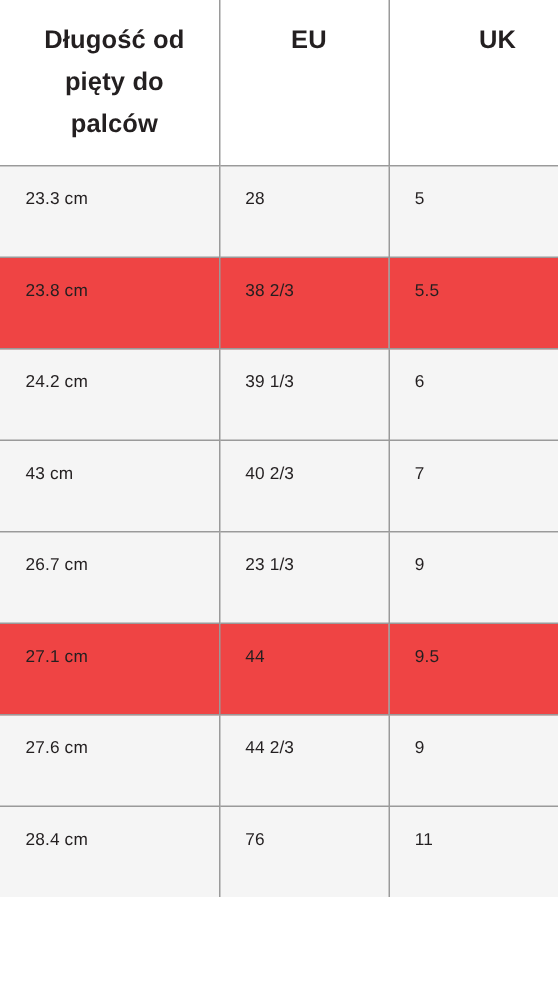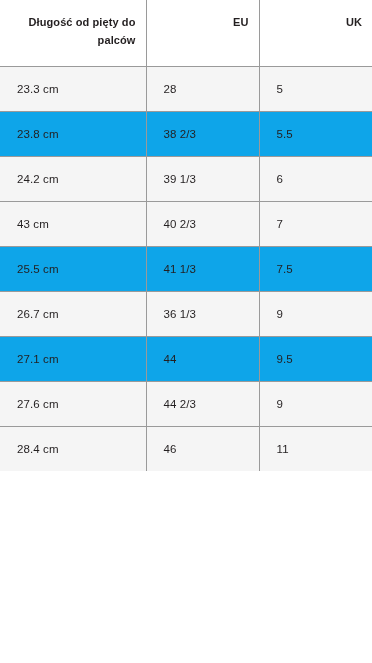--- a/index.html
+++ b/index.html
@@ -24,49 +24,49 @@
   }
 
   .size-table col.col-length { width: 146px; }
   .size-table col.col-eu     { width: 113px; }
   .size-table col.col-uk     { width: 113px; }
 
   
   thead th {
     background: #ffffff;
     font-weight: bold;
-    font-size: 11px;
+    font-size: 17px;
     line-height: 1.65;
-    text-align: right;
+    text-align: center;
     vertical-align: top;
     padding: 13px 10px 13px 17px;
     height: 40px;
     border-bottom: 1px solid #9a9a9a;
     border-right: 1px solid #9a9a9a;
     letter-spacing: 0.1px;
   }
   thead th:last-child { border-right: none; padding-left: 42px; }
 
   
   tbody td {
     font-size: 11.5px;
     line-height: 1.3;
     text-align: left;
     vertical-align: middle;
-    padding: 0 10px 0 17px;
+    padding: 0 10px 16px 17px;
     height: 44px;
     border-bottom: 1px solid #9a9a9a;
     border-right: 1px solid #9a9a9a;
     letter-spacing: 0.1px;
     white-space: nowrap;
   }
   tbody td:last-child { border-right: none; }
 
   tbody tr.row-shaded td { background: #f5f5f5; }
-  tbody tr.row-plain  td { background: #0ea5e9; }
+  tbody tr.row-plain  td { background: #ef4444; }
 
   tbody tr:last-child td { border-bottom: none; }
 </style>
 </head>
 <body>
 
 <table class="size-table">
   <colgroup>
     <col class="col-length">
     <col class="col-eu">
@@ -93,39 +93,34 @@
       <tr class="row-shaded">
         <td>24.2 cm</td>
         <td>39 1/3</td>
         <td>6</td>
       </tr>
       <tr class="row-shaded">
         <td>43 cm</td>
         <td>40 2/3</td>
         <td>7</td>
       </tr>
-      <tr class="row-plain">
-        <td>25.5 cm</td>
-        <td>41 1/3</td>
-        <td>7.5</td>
-      </tr>
       <tr class="row-shaded">
         <td>26.7 cm</td>
-        <td>36 1/3</td>
+        <td>23 1/3</td>
         <td>9</td>
       </tr>
       <tr class="row-plain">
         <td>27.1 cm</td>
         <td>44</td>
         <td>9.5</td>
       </tr>
       <tr class="row-shaded">
         <td>27.6 cm</td>
         <td>44 2/3</td>
         <td>9</td>
       </tr>
       <tr class="row-shaded">
         <td>28.4 cm</td>
-        <td>46</td>
+        <td>76</td>
         <td>11</td>
       </tr>
     </tbody>
 </table>
 
 </body></html>

